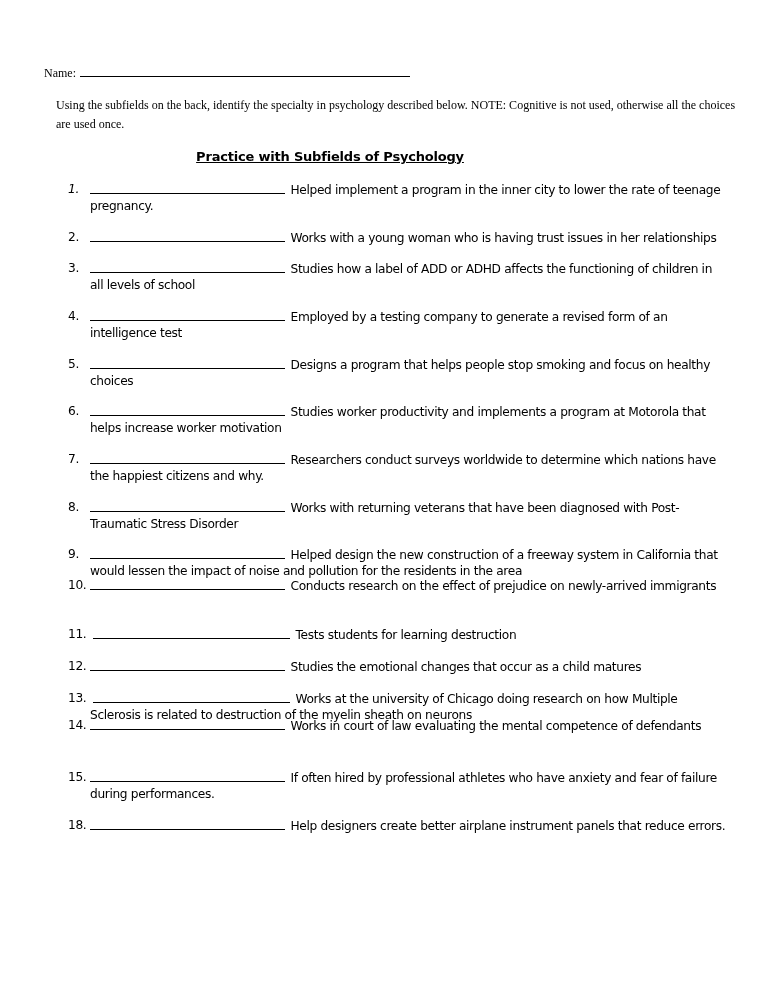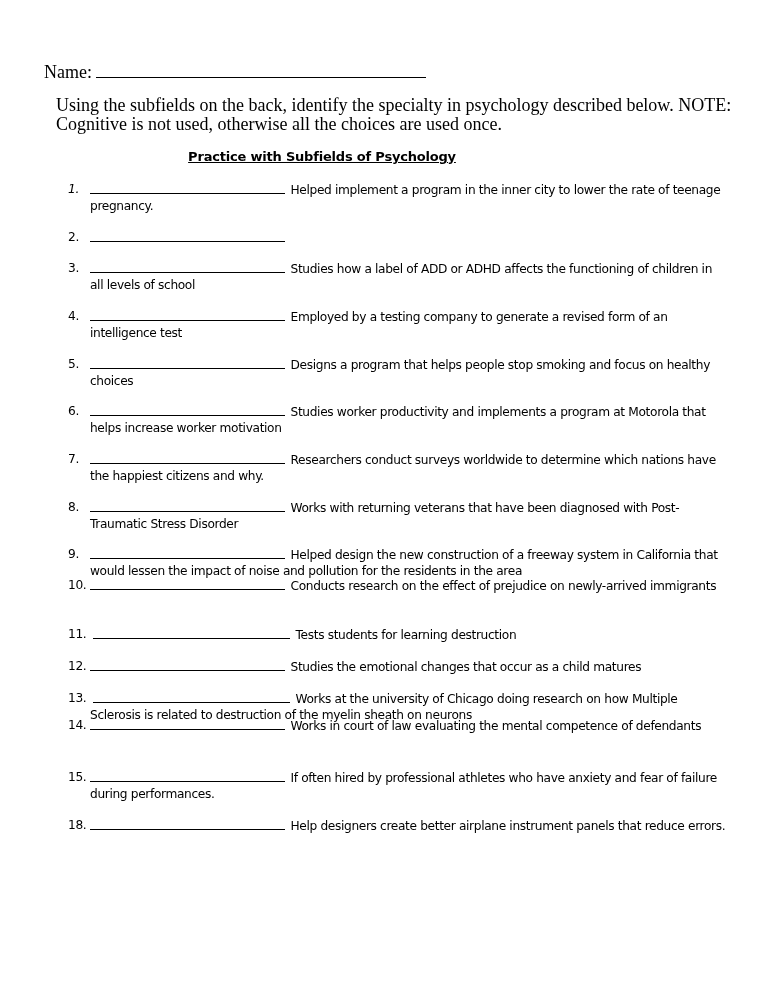--- a/index.html
+++ b/index.html
@@ -1,22 +1,22 @@
 <!DOCTYPE html>
 <html><head>
   <meta charset="utf-8">
   <style>
     html, body { margin: 0; padding: 0; background: #ffffff; }
     body { width: 768px; height: 994px; position: relative; overflow: hidden; color: #000; }
-    .serif { font-family: "Liberation Serif", "DejaVu Serif", serif; font-size: 18px; }
+    .serif { font-family: "Liberation Serif", "DejaVu Serif", serif; font-size: 12px; }
     .name-line { position: absolute; left: 44px; top: 62px; }
     .name-blank { display: inline-block; width: 330px; border-bottom: 1px solid #000; height: 14px; vertical-align: baseline; margin-left: 4px; }
     .instructions { position: absolute; left: 44px; top: 96px; width: 690px; line-height: 19px; margin-left: 12px; }
     .title { position: absolute; left: 0; width: 644px; top: 149px; text-align: center;
-      font-family: "DejaVu Sans", sans-serif; font-weight: bold; font-size: 13px; text-decoration: underline; letter-spacing: -0.2px; }
+      font-family: "DejaVu Sans", sans-serif; font-weight: bold; font-size: 13px; text-decoration: underline; letter-spacing: -0.2px; padding-left: 8px; }
     .items { position: absolute; left: 0; top: 181px; width: 768px; }
     .item { position: absolute; left: 68px; width: 660px;
       font-family: "DejaVu Sans", sans-serif; font-size: 12.2px; line-height: 16px; letter-spacing: -0.35px; }
     .num { position: absolute; left: 0; top: 0; width: 22px; }
     .num.italic { font-style: italic; }
     .text { padding-left: 22px; }
     .blank { display: inline-block; width: 195px; border-bottom: 1px solid #000; height: 12px; vertical-align: baseline; margin-right: 2px; }
     .blank.shift { margin-left: 3px; width: 197px; }
   </style>
 </head>
@@ -30,21 +30,21 @@
 
 <div class="title">Practice with Subfields of Psychology</div>
 
 <div class="items">
   <div class="item" style="top:0px">
     <span class="num italic">1.</span>
     <div class="text"><span class="blank"></span> <span>Helped implement a program in the inner city to lower the rate of teenage pregnancy.</span></div>
   </div>
   <div class="item" style="top:48px">
     <span class="num">2.</span>
-    <div class="text"><span class="blank"></span> </div>
+    <div class="text"><span class="blank"></span> <span>Works with a young woman who is having trust issues in her relationships</span></div>
   </div>
   <div class="item" style="top:79px">
     <span class="num">3.</span>
     <div class="text"><span class="blank"></span> <span>Studies how a label of ADD or ADHD affects the functioning of children in all levels of school</span></div>
   </div>
   <div class="item" style="top:127px">
     <span class="num">4.</span>
     <div class="text"><span class="blank"></span> <span>Employed by a testing company to generate a revised form of an intelligence test</span></div>
   </div>
   <div class="item" style="top:175px">

